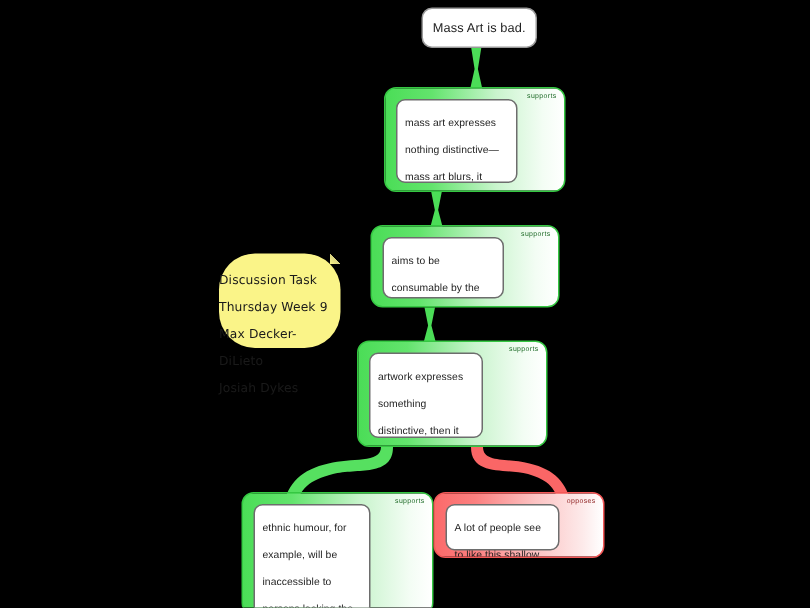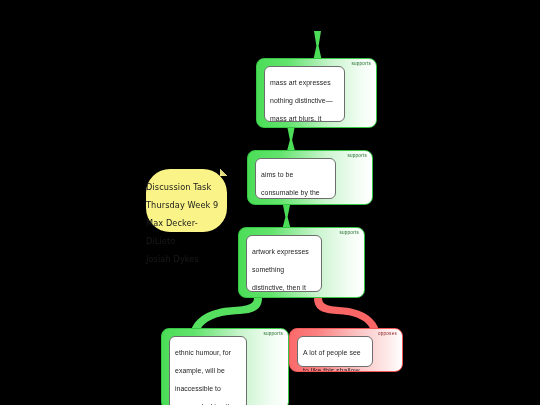--- a/index.html
+++ b/index.html
@@ -137,20 +137,23 @@
              C 234 305, 254 309, 254 298 Z" fill="#56e060"></path>
 
     <path d="M 314 298
              C 314 318, 338 312, 352 316
              C 366 320, 371 326, 373 338
              L 381 337
              C 378 322, 370 313, 353 309
              C 338 305, 322 309, 322 298 Z" fill="#fa6666"></path>
   </svg>
 
+  <div class="root-node" style="left:281px; top:5px; width:77px; height:27px;">
+    <span class="node-text">Mass Art is bad.</span>
+  </div>
 
   <div class="arg-node supports" style="left:256px; top:58px; width:121px; height:70px;">
     <span class="relation-tag">supports</span>
     <div class="text-box" style="width:81px; height:56px;">
       <span class="node-text">mass art expresses nothing distinctive—mass art blurs, it homogenizes.</span>
     </div>
   </div>
 
   <div class="arg-node supports" style="left:247px; top:150px; width:126px; height:55px;">
     <span class="relation-tag">supports</span>

